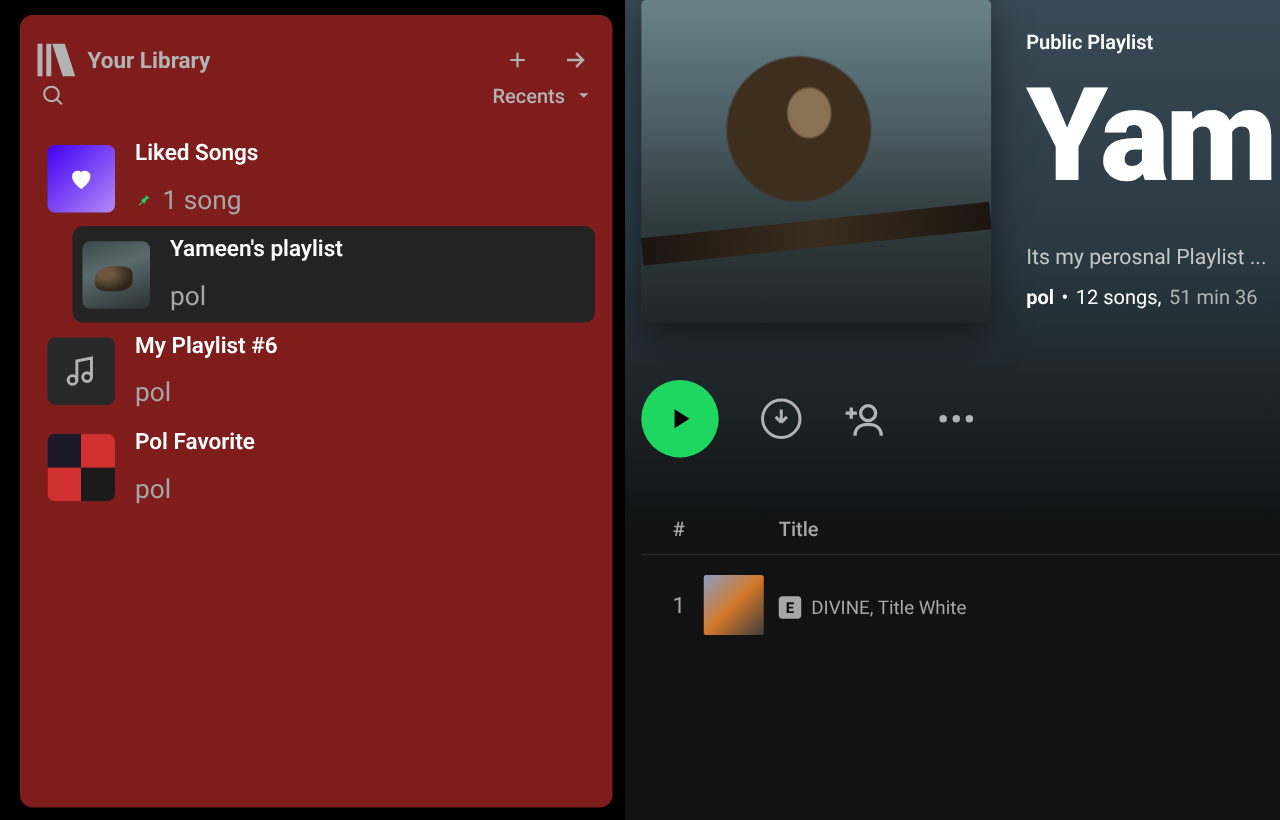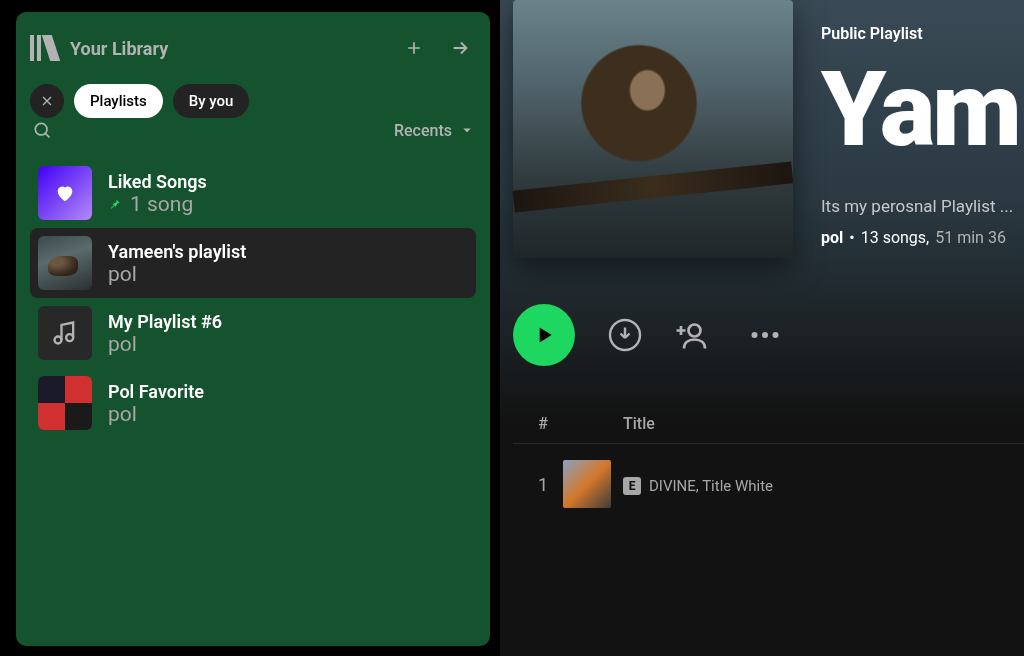--- a/index.html
+++ b/index.html
@@ -11,21 +11,21 @@
     overflow: hidden;
     display: flex;
   }
   
   .sidebar {
     width: 500px; height: 100%;
     padding: 12px 10px 10px 16px;
     display: flex; flex-direction: column;
   }
   .lib-panel {
-    background: #14532d;
+    background: #7f1d1d;
     border-radius: 10px;
     flex: 1;
     padding: 20px 14px 10px 14px;
   }
   .lib-header {
     display: flex; align-items: center;
     gap: 14px;
     color: #b3b3b3;
   }
   .lib-header .title {
@@ -55,34 +55,34 @@
     display:flex; align-items:center; justify-content:space-between;
     color:#b3b3b3;
   }
   .lib-controls .search { width:24px;height:24px;display:flex;align-items:center;justify-content:center;cursor:pointer;}
   .sort { display:flex; align-items:center; gap:6px; font-size:16px; font-weight:500; cursor:pointer;}
   .lib-list { margin-top: 16px; display:flex; flex-direction:column; }
   .lib-item {
     display:flex; align-items:center; gap:16px;
     padding:8px; border-radius:8px; cursor:pointer;
   }
-  .lib-item.selected { background:#232323; }
+  .lib-item.selected { background:#232323;margin-left:28px; }
   .lib-cover {
     width:54px; height:54px; border-radius:6px; flex-shrink:0;
     display:flex;align-items:center;justify-content:center;
     background:#282828; color:#b3b3b3;
   }
   .liked-cover { background: linear-gradient(135deg,#4000f4,#b38bf6); }
   .eagle-cover { background: linear-gradient(160deg,#3a4a4f 0%,#5b6a6b 40%,#2a3032 100%); position:relative;}
   .eagle-cover::after{content:"";position:absolute;left:10px;top:20px;width:30px;height:20px;background:radial-gradient(ellipse at 30% 30%,#6b5640 20%,#2e2419 70%);border-radius:50% 30% 40% 30%;}
   .collage-cover { background:
     linear-gradient(90deg,#1a1a2a 50%, #d03030 50%) top/100% 50% no-repeat,
     linear-gradient(90deg,#d03030 50%, #1a1a1a 50%) bottom/100% 50% no-repeat;
   }
-  .lib-meta { display:flex; flex-direction:column; gap:0; }
+  .lib-meta { display:flex; flex-direction:column; gap:16px; }
   .lib-meta .name { font-size:18px; font-weight:600; color:#fff; }
   .lib-meta .sub { font-size:21px; color:#a7a7a7; display:flex; align-items:center; gap:8px;}
   .pin { color:#1ed760; }
 
   
   .main {
     flex:1; height:100%;
     background: linear-gradient(180deg,#394a56 0%, #2a3942 200px, #121212 420px, #121212 100%);
     position:relative; overflow:hidden;
     padding-left: 13px;
@@ -154,29 +154,20 @@
             <path d="M12 5v14M5 12h14"></path>
           </svg>
       </span>
       <span class="ico-btn">
         <svg width="22" height="22" viewBox="0 0 24 24" fill="none" stroke="currentColor" stroke-width="2">
             <path d="M5 12h14M13 6l6 6-6 6"></path>
           </svg>
       </span>
     </div>
 
-    <div class="chips">
-      <span class="chip-clear">
-        <svg width="16" height="16" viewBox="0 0 24 24" fill="none" stroke="currentColor" stroke-width="2">
-            <path d="M18 6 6 18M6 6l12 12"></path>
-          </svg>
-      </span>
-      <span class="chip active">Playlists</span>
-      <span class="chip inactive">By you</span>
-    </div>
 
     <div class="lib-controls">
       <span class="search">
         <svg width="20" height="20" viewBox="0 0 24 24" fill="none" stroke="currentColor" stroke-width="2">
             <circle cx="11" cy="11" r="7"></circle>
             <path d="m21 21-5-5"></path>
           </svg>
       </span>
       <span class="sort">
         <span>Recents</span>
@@ -245,21 +236,21 @@
 
   <div class="hero">
     <div class="hero-cover"></div>
     <div class="hero-meta">
       <div class="badge">Public Playlist</div>
       <div class="hero-title">Yam</div>
       <div class="hero-desc">Its my perosnal Playlist ...</div>
       <div class="hero-info">
         <span class="owner">pol</span>
         <span>•</span>
-        <span>13 songs,</span>
+        <span>12 songs,</span>
         <span class="grey">51 min 36</span>
       </div>
     </div>
   </div>
 
   <div class="action-row">
     <div class="play-btn">
       <svg width="26" height="26" viewBox="0 0 24 24" fill="#000">
           <path d="M8 5v14l11-7z"></path>
         </svg>

